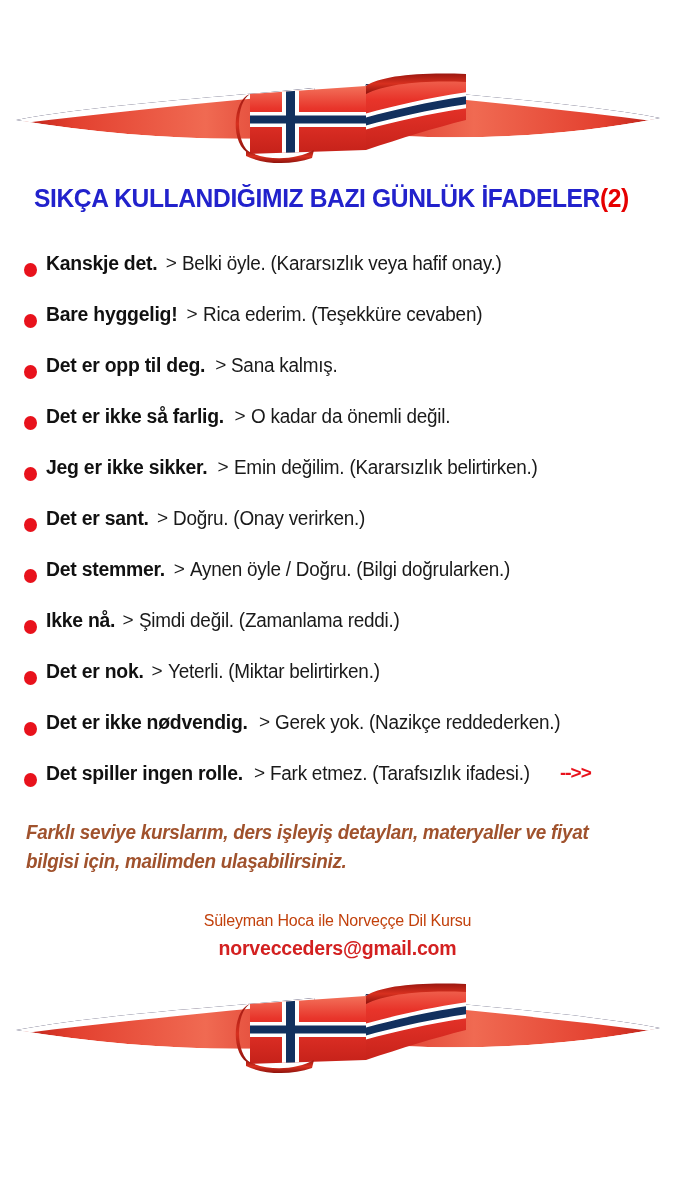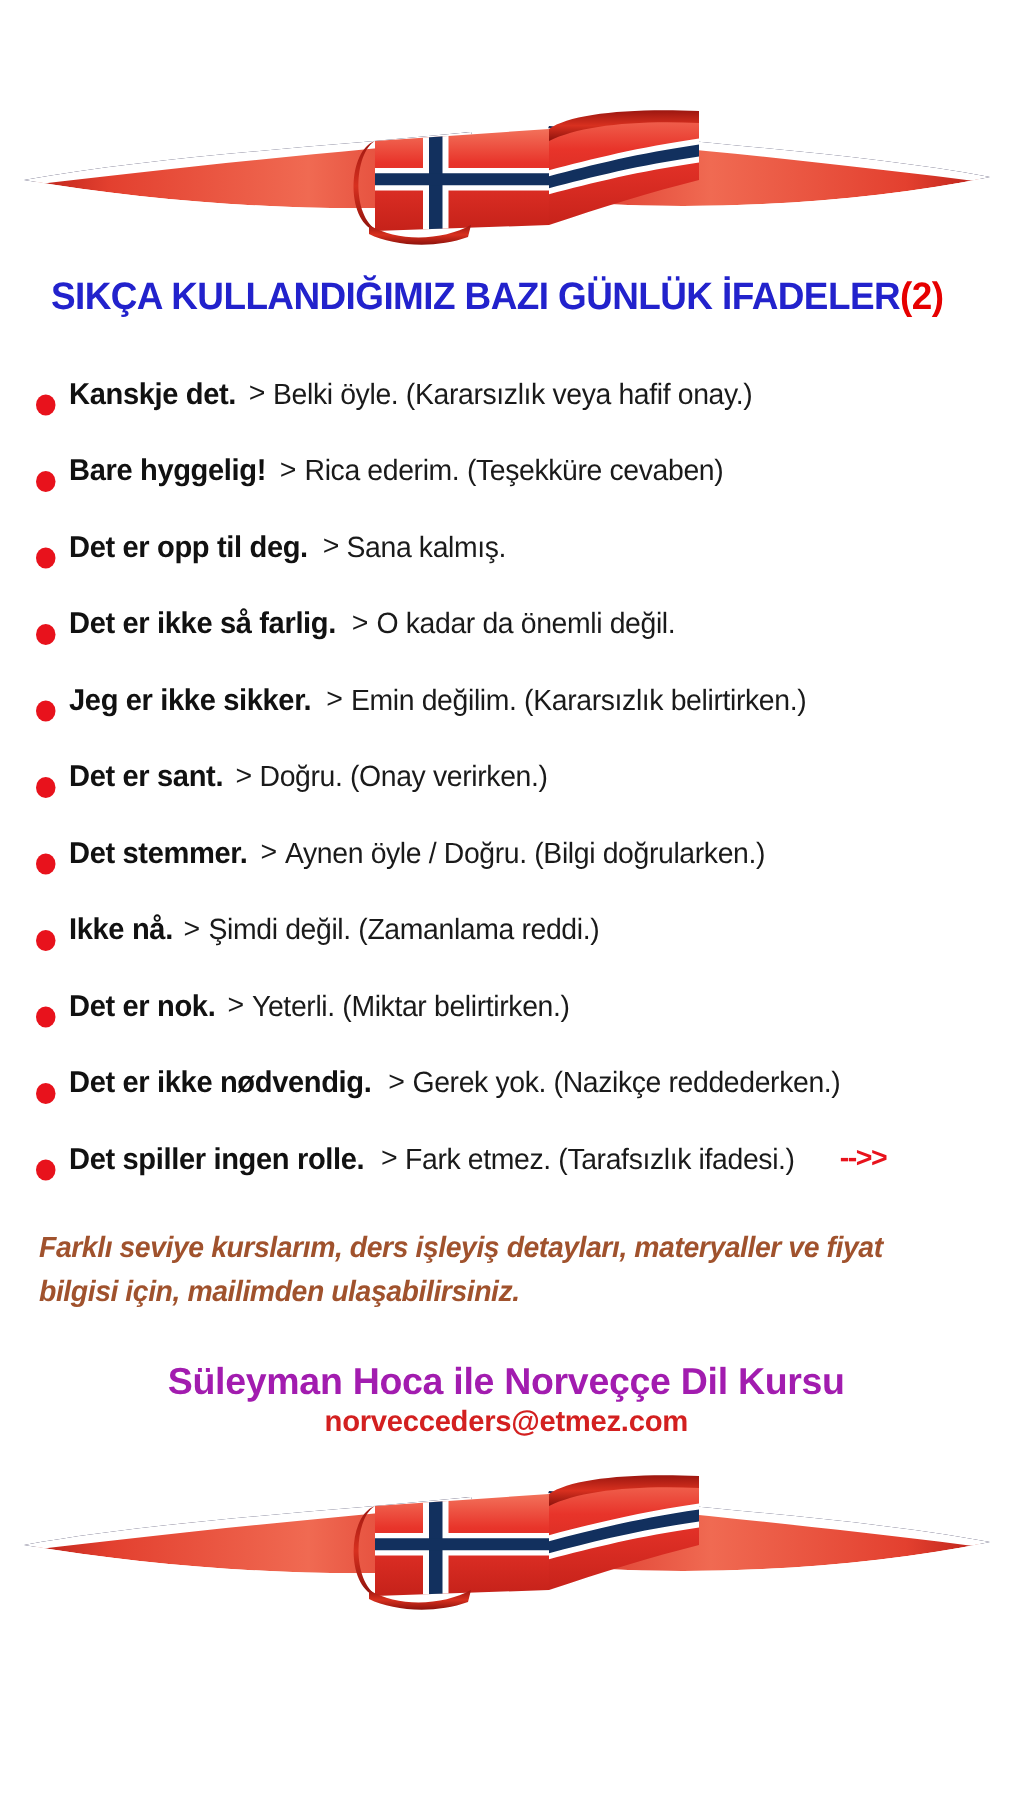--- a/index.html
+++ b/index.html
@@ -125,23 +125,23 @@
 
   
   .contact {
     position: absolute;
     left: 0;
     top: 908px;
     width: 675px;
     text-align: center;
   }
   .course-name {
-    font-size: 25px;
-    font-weight: bold;
-    color: #a21caf;
+    font-size: 16px;
+    font-weight: normal;
+    color: #c2410c;
     letter-spacing: -0.2px;
     line-height: 26px;
   }
   .email {
     font-size: 19.5px;
     font-weight: bold;
     color: #d32020;
     letter-spacing: -0.2px;
     line-height: 28px;
   }
@@ -295,21 +295,21 @@
         <span class="arrow-sep">&gt;</span>
         <span class="meaning">Fark etmez. (Tarafsızlık ifadesi.)</span>
         <span class="tail-arrow">--&gt;&gt;</span>
       </div>
     </div>
 
   <div class="promo">Farklı seviye kurslarım, ders işleyiş detayları, materyaller ve fiyat bilgisi için, mailimden ulaşabilirsiniz.</div>
 
   <div class="contact">
     <div class="course-name">Süleyman Hoca ile Norveççe Dil Kursu</div>
-    <div class="email">norvecceders@etmez.com</div>
+    <div class="email">norvecceders@gmail.com</div>
   </div>
 
   <div class="banner banner-bottom">
     <svg viewBox="0 0 648 108" xmlns="http://www.w3.org/2000/svg" aria-hidden="true">
       <g clip-path="url(#clipTailL)">
         <path d="M2,62 C90,46 200,40 300,30 L318,76 C230,86 110,80 2,62 Z" fill="url(#tailL)"></path>
         <path d="M0,50 C96,40 200,32 320,22 L324,32 C208,42 100,52 2,64 Z" fill="#12305e"></path>
         <path d="M0,46 C96,36 200,28 320,18 L321,23 C206,33 98,44 1,56 Z" fill="#ffffff"></path>
         <path d="M0,56 C98,46 202,38 322,28 L323,33 C208,43 100,54 2,66 Z" fill="#ffffff"></path>
       </g>

